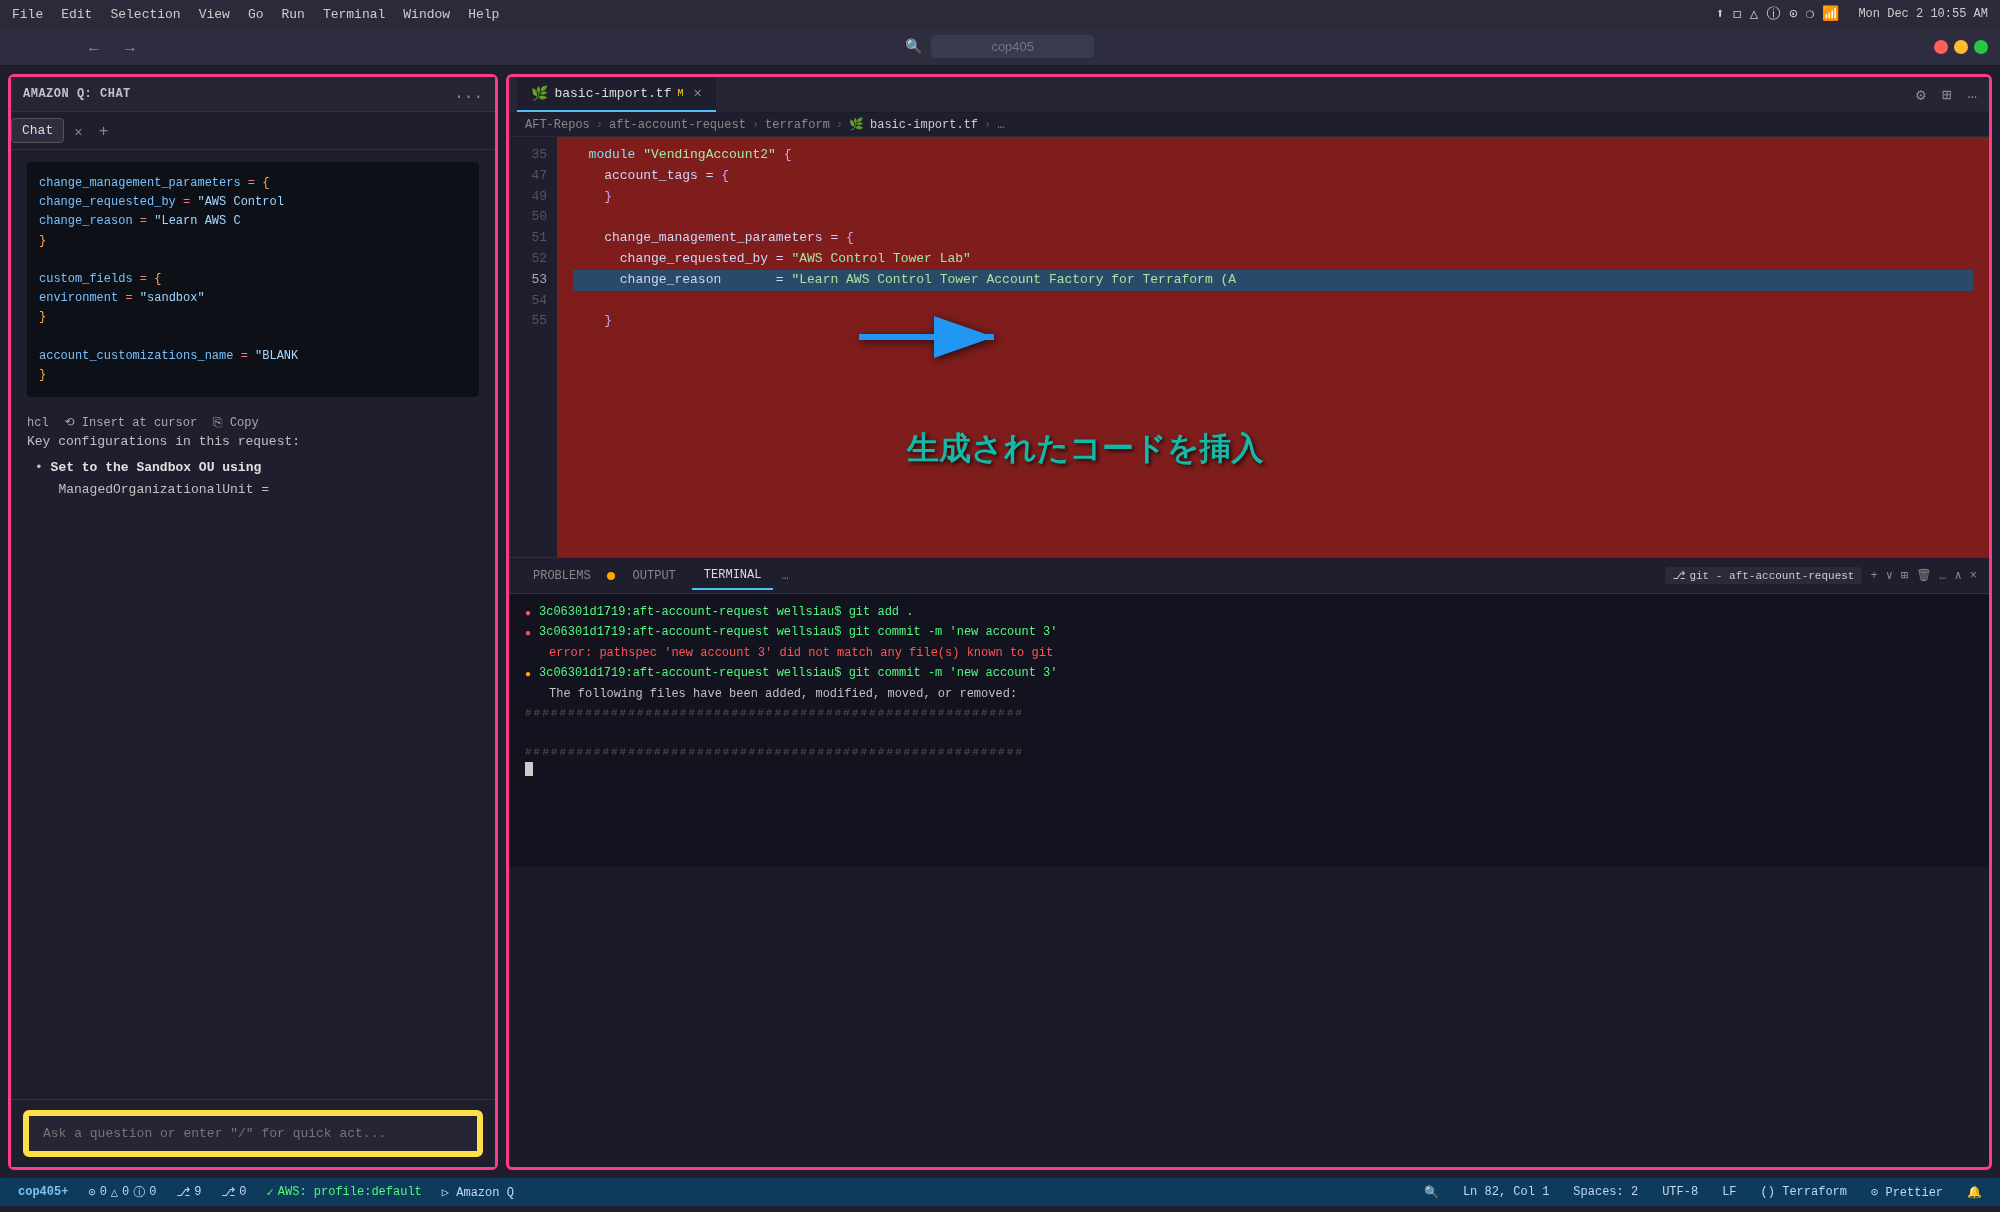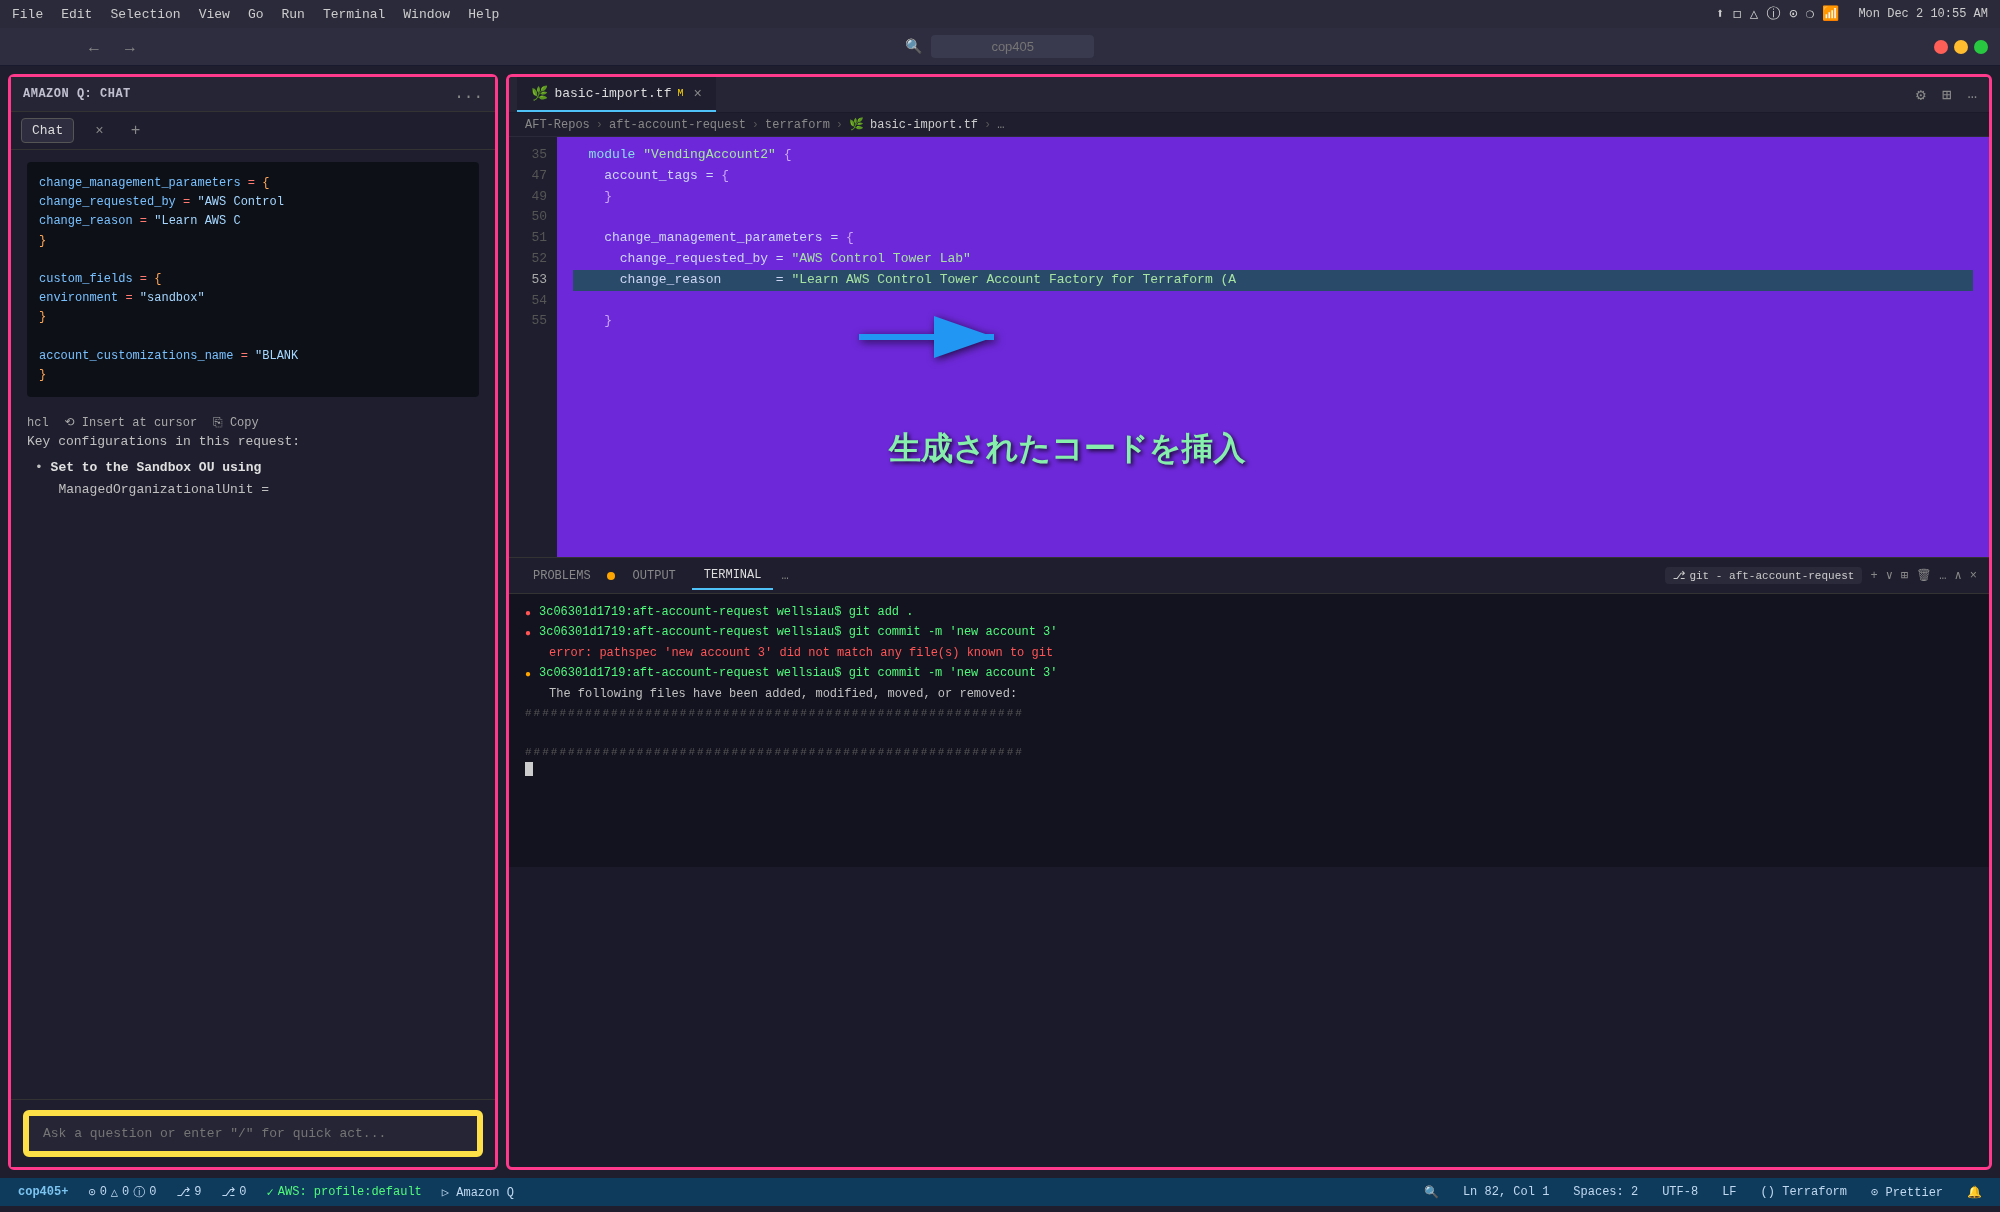--- a/index.html
+++ b/index.html
@@ -125,24 +125,24 @@
       color: #c0c0d0;
       letter-spacing: 0.5px;
     }
     .chat-header-dots {
       color: #888;
       font-size: 16px;
       cursor: pointer;
     }
     .chat-tabs {
       display: flex;
-      align-items: center;
-      background: #1e1e2e;
-      padding: 6px 10px;
-      gap: 17px;
+      align-items: flex-end;
+      background: #1e1e2e;
+      padding: 6px 0;
+      gap: 6px;
       border-bottom: 1px solid #333;
     }
     .chat-tab-active {
       background: #2d2d3f;
       border: 1px solid #555;
       border-radius: 4px;
       padding: 4px 10px;
       font-size: 13px;
       color: #ddd;
       cursor: pointer;
@@ -280,21 +280,21 @@
       border-bottom: 1px solid #2a2a3a;
     }
     .breadcrumb-sep { color: #555; }
     .breadcrumb-last { color: #ccc; }
     .breadcrumb-icon { color: #ffd700; }
 
     
     .code-editor {
       flex: 1;
       overflow-y: auto;
-      background: #6d28d9;
+      background: #7f1d1d;
       padding: 0;
       display: flex;
       max-height: 420px;
       justify-content: center;
     }
     .line-numbers {
       background: #1e1e2e;
       padding: 8px 0;
       min-width: 48px;
       text-align: right;
@@ -317,26 +317,26 @@
     .hl-keyword { color: #89dceb; }
     .hl-string { color: #a6e3a1; }
     .hl-var { color: #cdd6f4; }
     .hl-punct { color: #cba6f7; }
     .hl-highlight {
       background: #2a4a6a;
       display: block;
     }
     .japanese-label {
       position: absolute;
-      left: 380px;
+      left: 398px;
       top: 350px;
       z-index: 50;
       font-size: 32px;
       font-weight: bold;
-      color: #86efac;
+      color: #14b8a6;
       text-shadow: 2px 2px 4px rgba(0,0,0,0.8);
       pointer-events: none;
     }
 
     
     .terminal-panel {
       height: 310px;
       background: #131320;
       border-top: 1px solid #333;
       display: flex;

